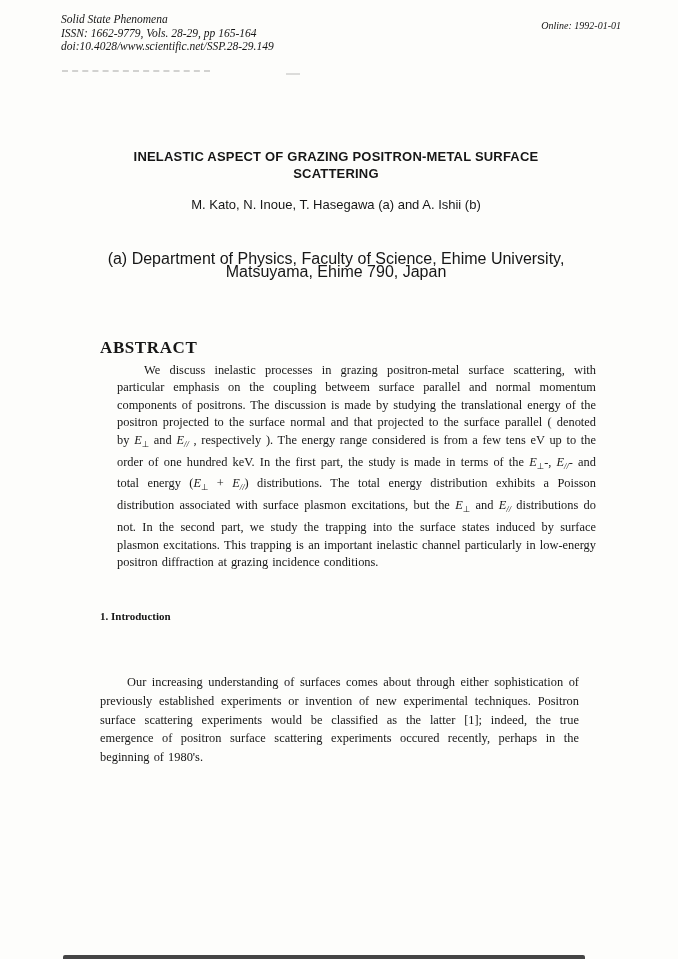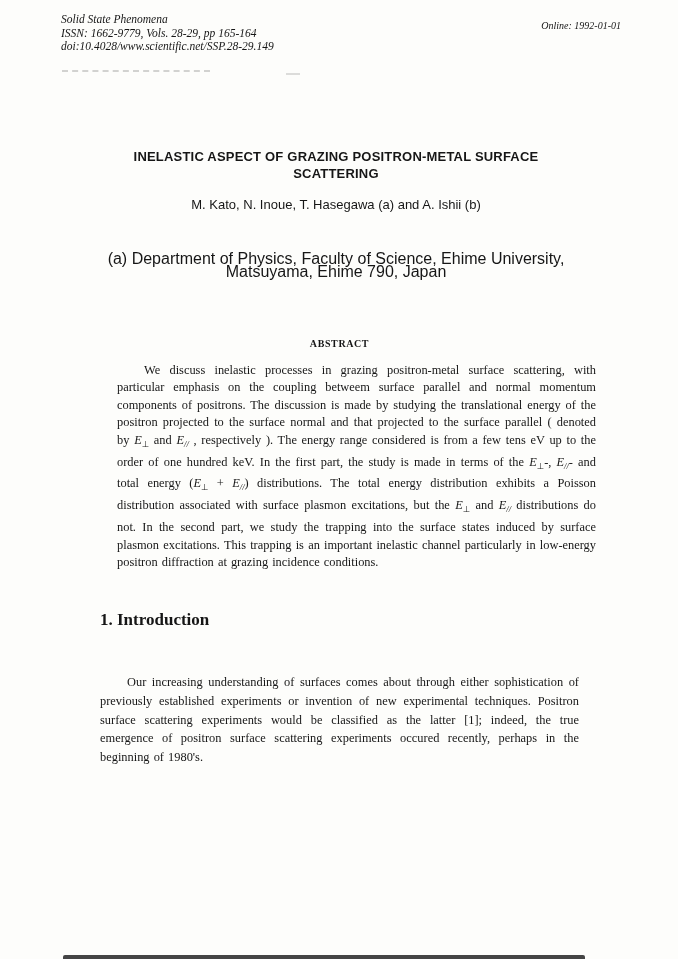--- a/index.html
+++ b/index.html
@@ -76,43 +76,43 @@
     font-family: "Liberation Sans", sans-serif;
     font-size: 16px;
     line-height: 13px;
     margin-top: 36px;
   }
   .abstract-heading {
     position: absolute;
     left: 100px;
     width: 479px;
     top: 338px;
-    text-align: center;
+    text-align: left;
     font-weight: bold;
-    font-size: 10px;
+    font-size: 17px;
     letter-spacing: 0.6px;
   }
   .abstract-body {
     position: absolute;
     left: 117px;
     width: 479px;
     top: 362px;
     font-size: 12.4px;
     line-height: 17.4px;
     text-align: justify;
     text-indent: 27px;
     word-spacing: 1px;
   }
   .abstract-body sub, .intro-body sub { font-size: 8.5px; }
   .intro-heading {
     position: absolute;
     left: 100px;
     top: 610px;
     font-weight: bold;
-    font-size: 17px;
+    font-size: 11px;
   }
   .intro-body {
     position: absolute;
     left: 100px;
     width: 479px;
     top: 673px;
     font-size: 12.4px;
     line-height: 18.8px;
     text-align: justify;
     text-indent: 27px;

